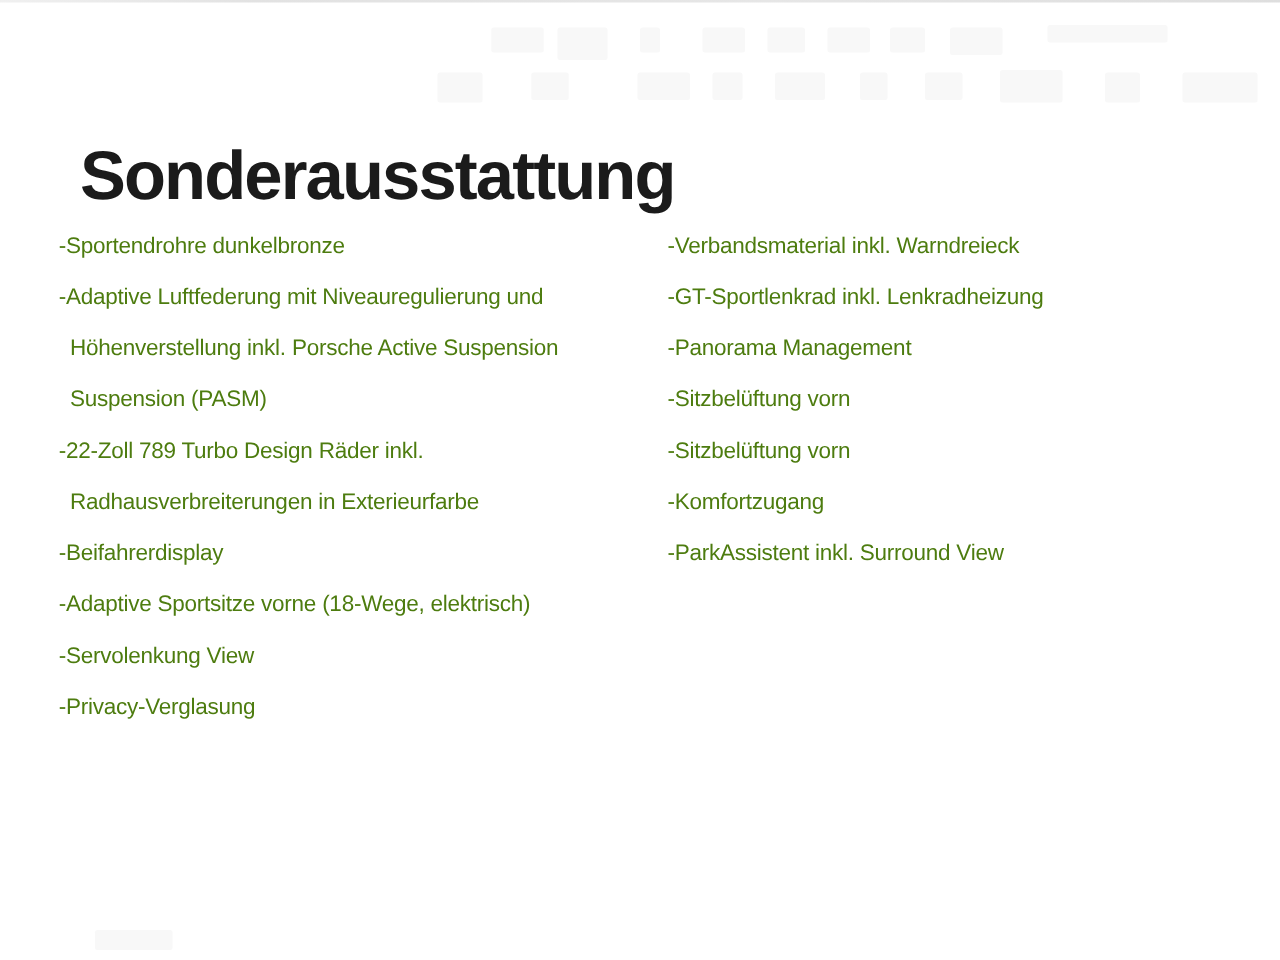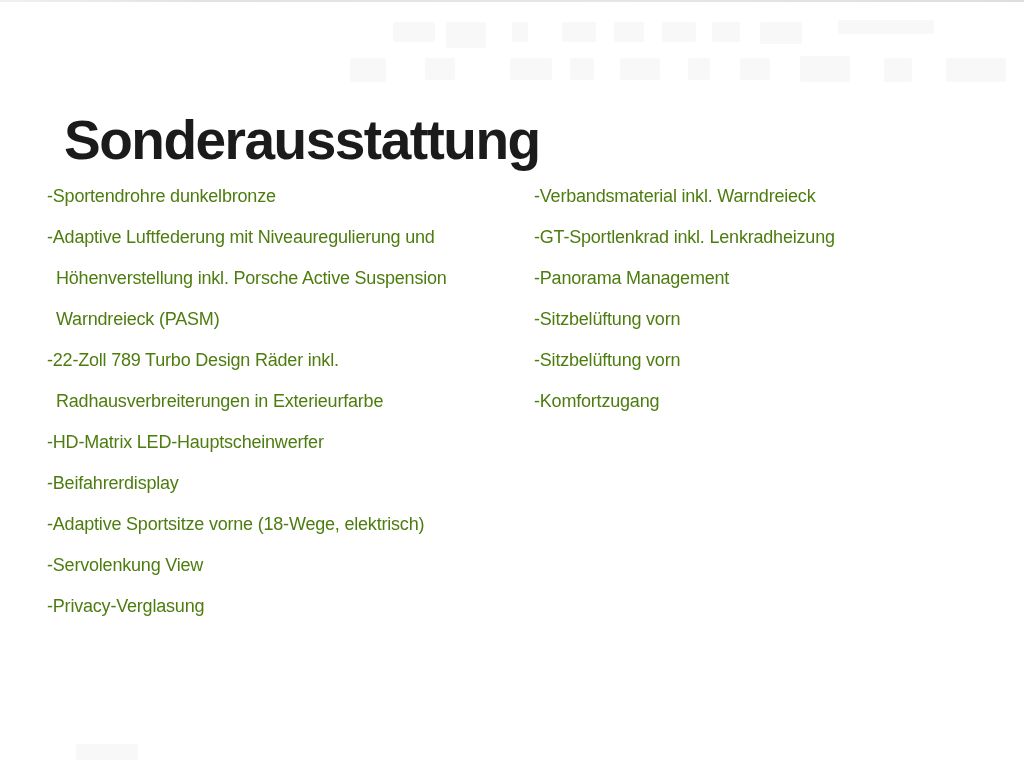--- a/index.html
+++ b/index.html
@@ -78,30 +78,30 @@
 <div class="ghost" style="left:884px; top:58px; width:28px; height:24px;"></div>
 <div class="ghost" style="left:946px; top:58px; width:60px; height:24px;"></div>
 <div class="ghost" style="left:76px; top:744px; width:62px; height:16px;"></div>
 
 <h1 class="page-title">Sonderausstattung</h1>
 
 <div class="col col-left">
   <div class="line">-Sportendrohre dunkelbronze</div>
   <div class="line">-Adaptive Luftfederung mit Niveauregulierung und</div>
   <div class="line cont">Höhenverstellung inkl. Porsche Active Suspension</div>
-  <div class="line cont">Warndreieck (PASM)</div>
+  <div class="line cont">Suspension (PASM)</div>
   <div class="line">-22-Zoll 789 Turbo Design Räder inkl.</div>
   <div class="line cont">Radhausverbreiterungen in Exterieurfarbe</div>
-  <div class="line">-HD-Matrix LED-Hauptscheinwerfer</div>
   <div class="line">-Beifahrerdisplay</div>
   <div class="line">-Adaptive Sportsitze vorne (18-Wege, elektrisch)</div>
   <div class="line">-Servolenkung View</div>
   <div class="line">-Privacy-Verglasung</div>
 </div>
 
 <div class="col col-right">
   <div class="line">-Verbandsmaterial inkl. Warndreieck</div>
   <div class="line">-GT-Sportlenkrad inkl. Lenkradheizung</div>
   <div class="line">-Panorama Management</div>
   <div class="line">-Sitzbelüftung vorn</div>
   <div class="line">-Sitzbelüftung vorn</div>
   <div class="line">-Komfortzugang</div>
+  <div class="line">-ParkAssistent inkl. Surround View</div>
 </div>
 
 </body></html>

